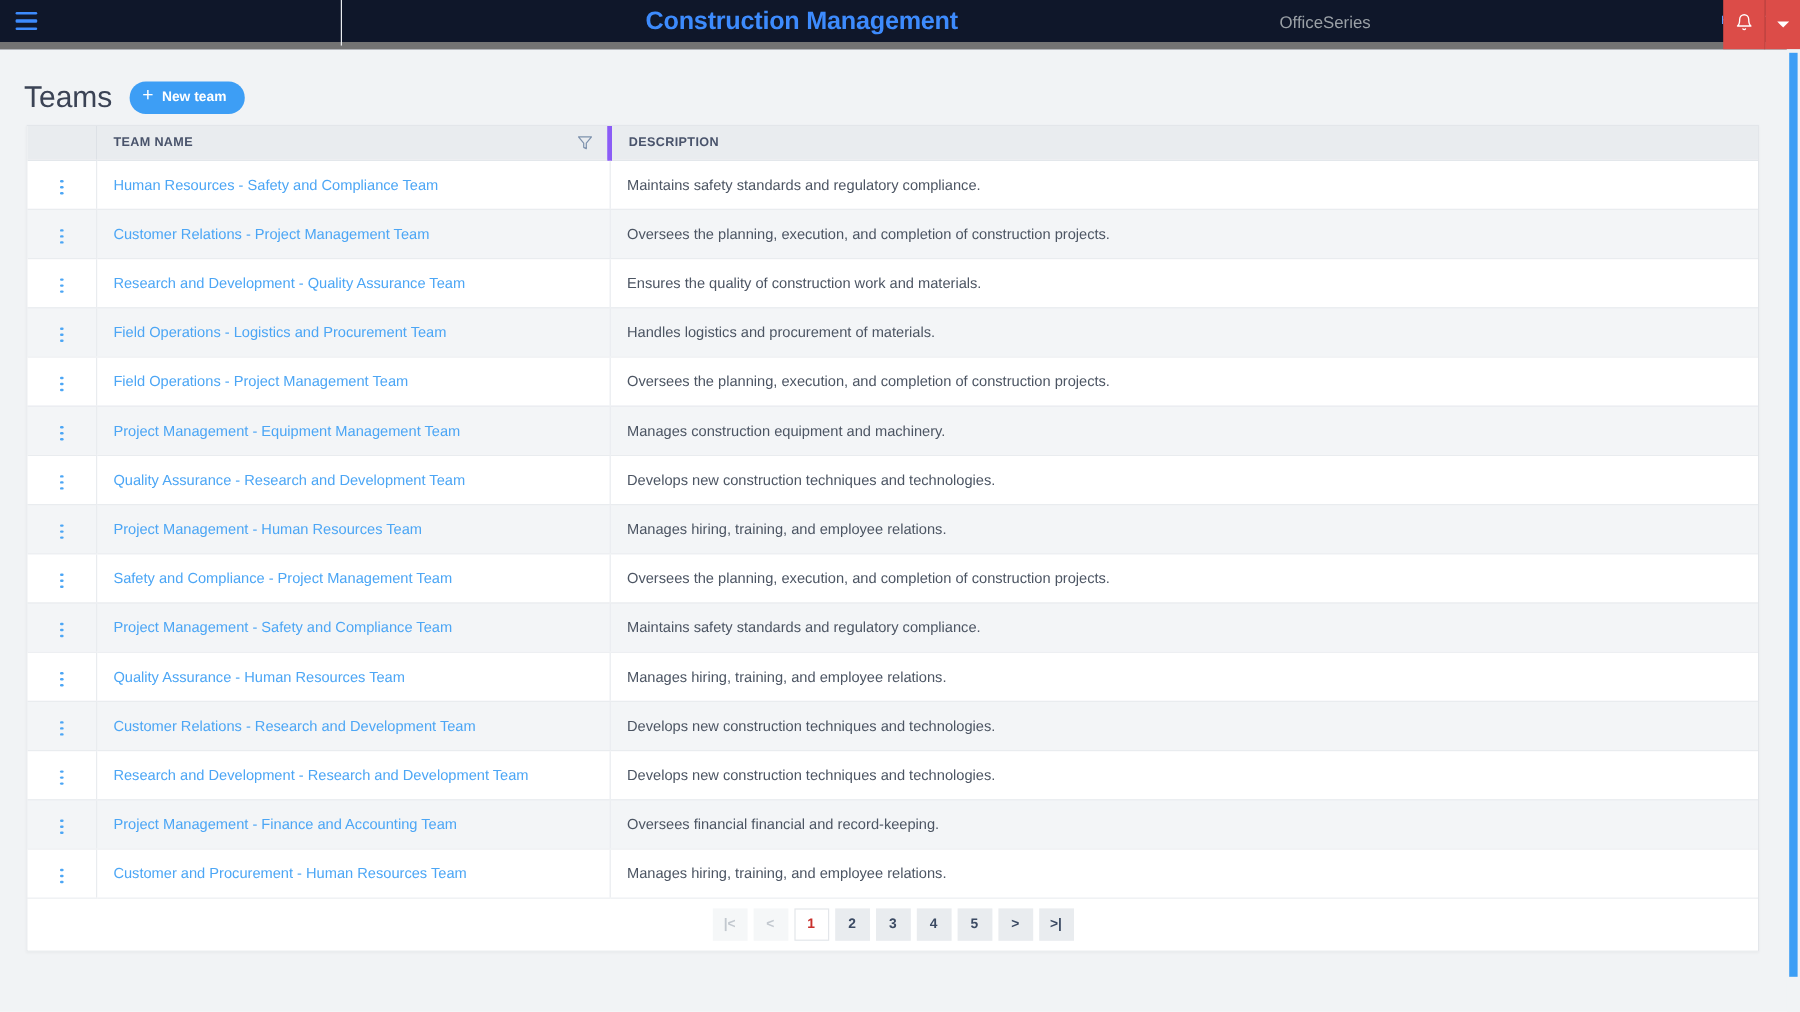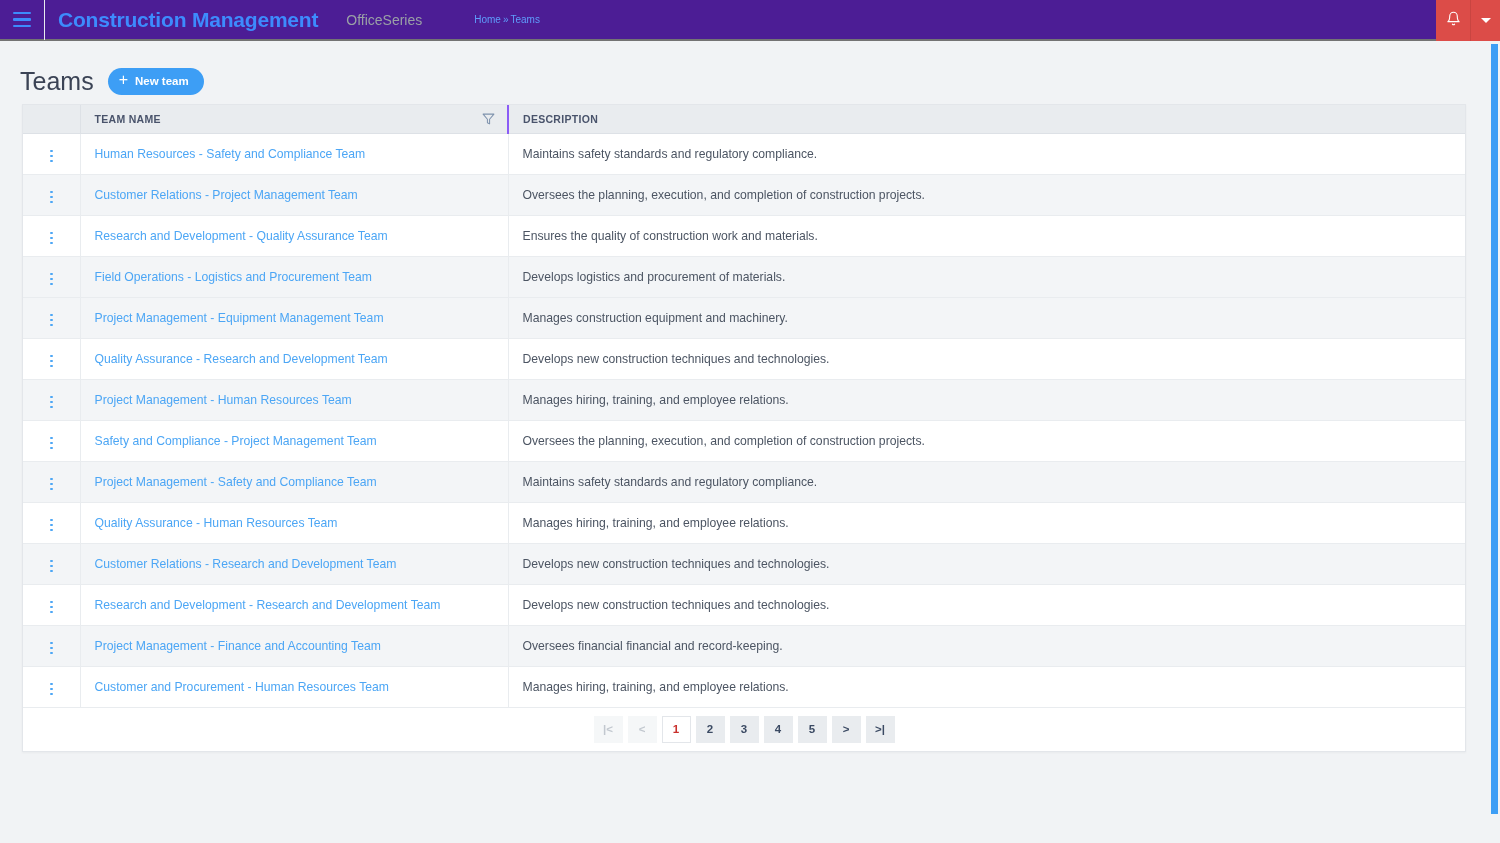--- a/index.html
+++ b/index.html
@@ -9,24 +9,25 @@
     overflow: hidden;
     background: #f1f3f5;
     font-family: "Liberation Sans", sans-serif;
     -webkit-font-smoothing: antialiased;
   }
 
   
   .navbar {
     position: relative;
     height: 41px;
-    background: #4c1d95;
-    display: flex;
-    align-items: center;
-    border-bottom: 2px solid #737373;
+    background: #0f172a;
+    display: flex;
+    align-items: center;
+    border-bottom: 6px solid #737373;
+    justify-content: space-between;
   }
   .hamburger {
     width: 44px;
     height: 41px;
     display: flex;
     flex-direction: column;
     align-items: center;
     justify-content: center;
     gap: 4px;
     cursor: pointer;
@@ -157,21 +158,21 @@
     color: #49536b;
     letter-spacing: 0.3px;
     text-align: left;
     padding: 0 0 0 14px;
     border-bottom: 1px solid #dde1e6;
     vertical-align: middle;
     position: relative;
   }
   th.col-menu { width: 57px; padding: 0; }
   th.col-name { width: 428px; border-left: 1px solid #dde1e6; }
-  th.col-desc { border-left: 2px solid #8b5cf6; }
+  th.col-desc { border-left: 4px solid #8b5cf6; }
 
   .filter-icon {
     position: absolute;
     right: 12px;
     top: 50%;
     transform: translateY(-50%);
     cursor: pointer;
     line-height: 0;
   }
 
@@ -358,21 +359,30 @@
           <td class="cell-name"><a class="team-link">Research and Development - Quality Assurance Team</a></td>
           <td class="cell-desc">Ensures the quality of construction work and materials.</td>
         </tr>
         <tr class="even">
           <td class="cell-menu"><span class="kebab">
               <i></i>
               <i></i>
               <i></i>
             </span></td>
           <td class="cell-name"><a class="team-link">Field Operations - Logistics and Procurement Team</a></td>
-          <td class="cell-desc">Develops logistics and procurement of materials.</td>
+          <td class="cell-desc">Handles logistics and procurement of materials.</td>
+        </tr>
+        <tr class="odd">
+          <td class="cell-menu"><span class="kebab">
+              <i></i>
+              <i></i>
+              <i></i>
+            </span></td>
+          <td class="cell-name"><a class="team-link">Field Operations - Project Management Team</a></td>
+          <td class="cell-desc">Oversees the planning, execution, and completion of construction projects.</td>
         </tr>
         <tr class="even">
           <td class="cell-menu"><span class="kebab">
               <i></i>
               <i></i>
               <i></i>
             </span></td>
           <td class="cell-name"><a class="team-link">Project Management - Equipment Management Team</a></td>
           <td class="cell-desc">Manages construction equipment and machinery.</td>
         </tr>

